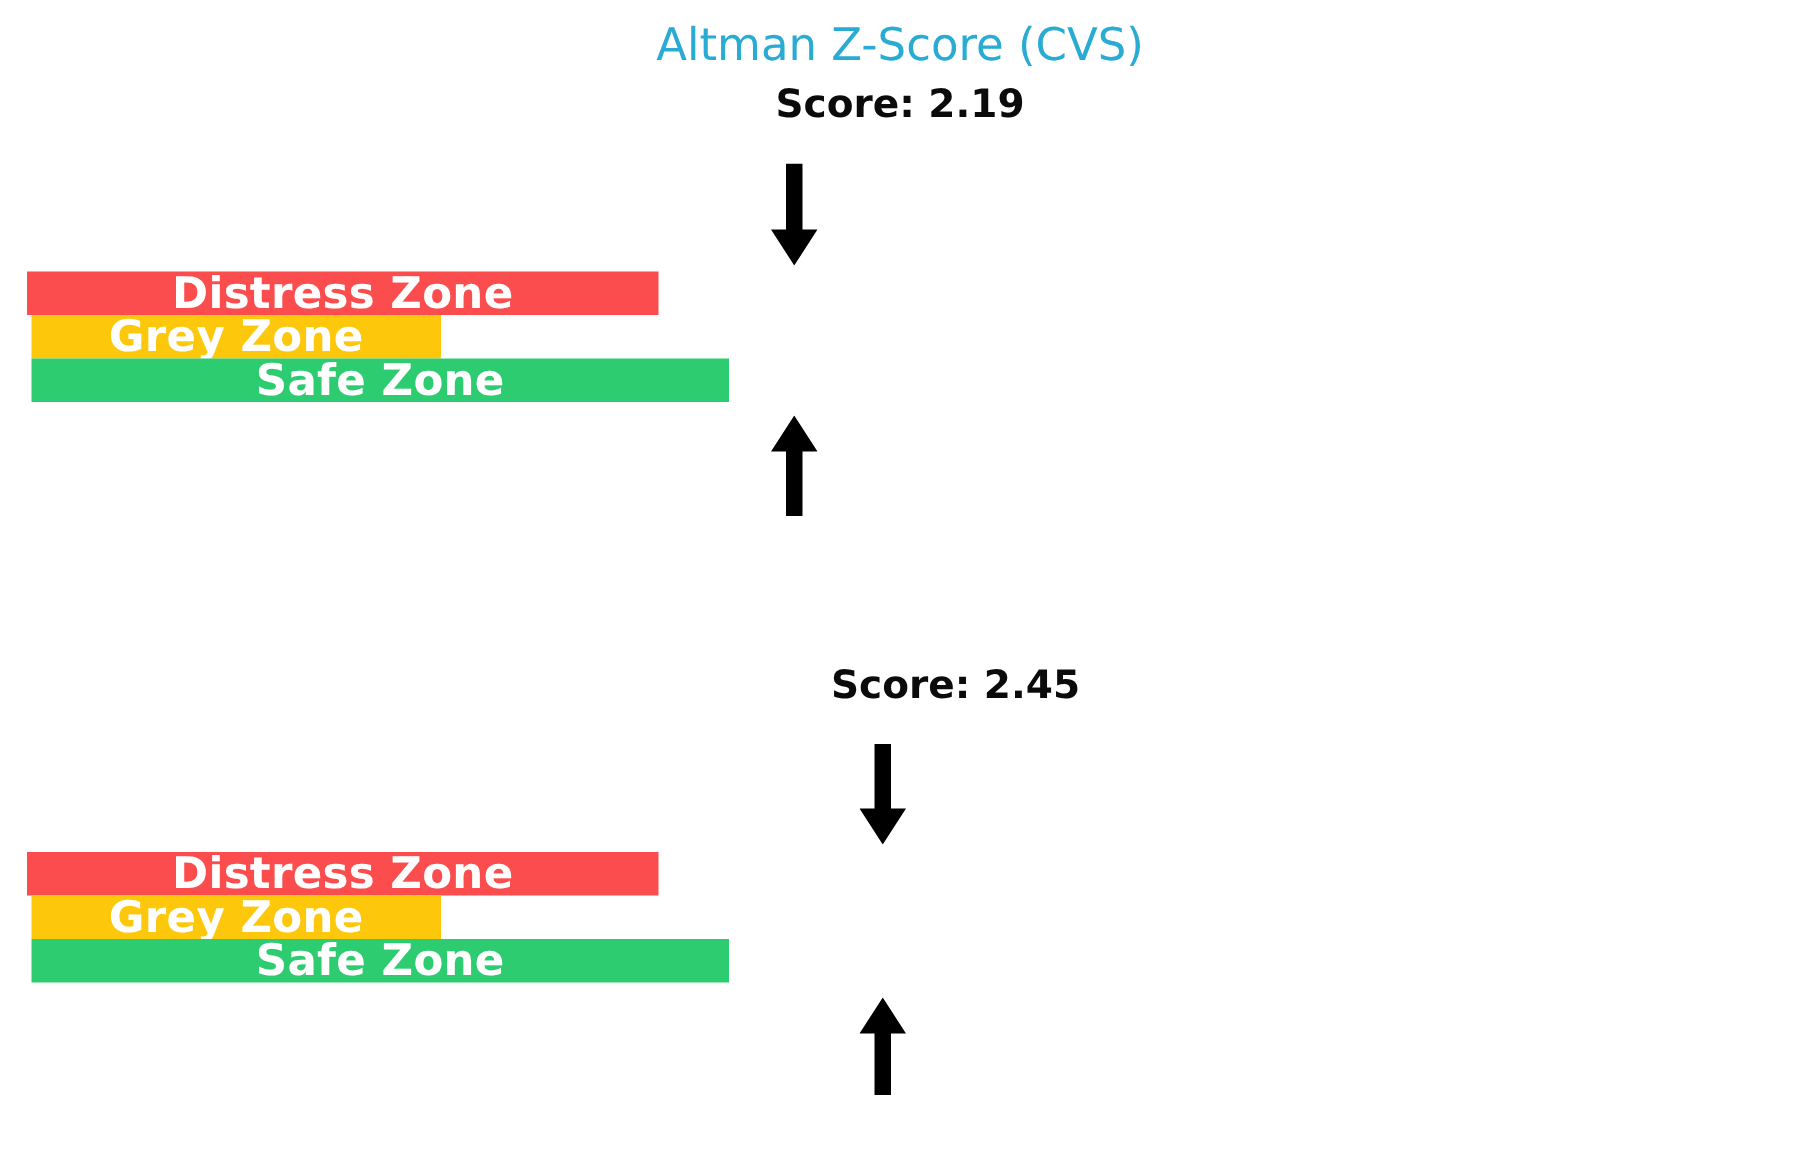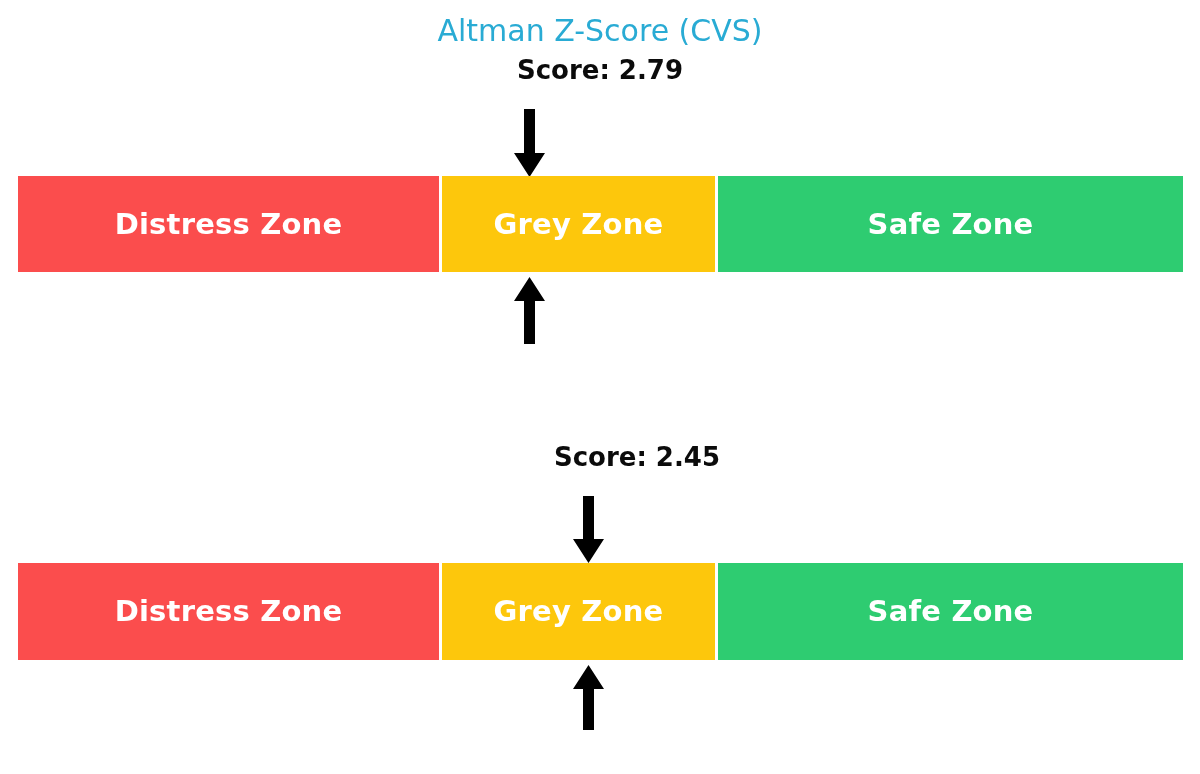--- a/index.html
+++ b/index.html
@@ -42,21 +42,23 @@
     font-family: "DejaVu Sans", sans-serif;
     font-weight: bold;
     font-size: 26px;
     line-height: 30px;
     white-space: nowrap;
   }
 
   .zone-bar {
     position: absolute;
     display: flex;
+    flex-direction: column;
     align-items: stretch;
+    justify-content: center;
   }
 
   .zone {
     position: relative;
     display: flex;
     align-items: center;
     justify-content: center;
     box-sizing: border-box;
   }
 
@@ -78,21 +80,21 @@
     display: block;
   }
 </style>
 </head>
 <body>
 
 <div class="chart-block" style="top:0; height:360px;">
 
   <div class="chart-title" style="top:14px;">Altman Z-Score (CVS)</div>
 
-  <div class="chart-score" style="top:55px;">Score: 2.79</div>
+  <div class="chart-score" style="top:55px;">Score: 2.19</div>
 
   <div class="arrow" style="left:514px; top:109px; width:31px; height:68px;">
     <svg width="31" height="68" viewBox="0 0 31 68" aria-hidden="true">
       <polygon points="10,0 21,0 21,44 31,44 15.5,68 0,44 10,44" fill="#000000"></polygon>
     </svg>
   </div>
 
   <div class="zone-bar" style="left:18px; top:176px; width:1165px; height:96px;">
     <div class="zone" style="width:421px; background:#fb4d4d;">
       <span class="zone-label">Distress Zone</span>

